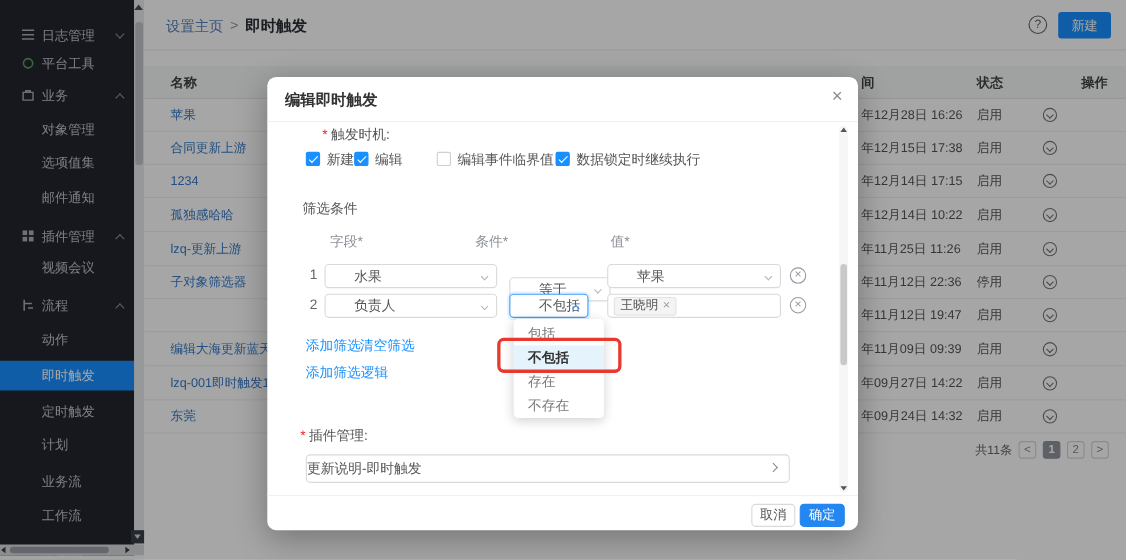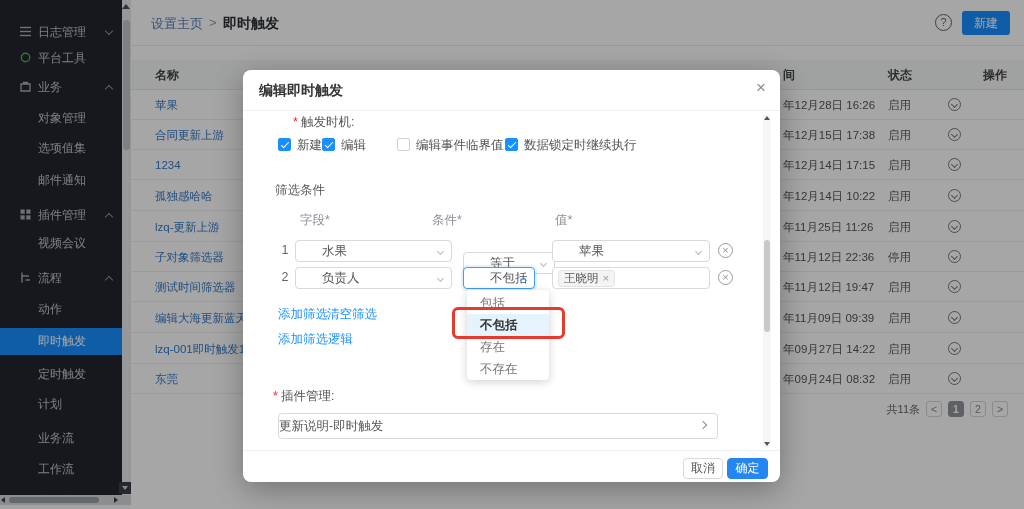--- a/index.html
+++ b/index.html
@@ -230,40 +230,39 @@
       <span class="td col-status">启用</span>
       <span class="opicon"></span>
     </div>
     <div class="trow" style="top:242px">
       <span class="td col-name name">子对象筛选器</span>
       <span class="td col-time">年11月12日 22:36</span>
       <span class="td col-status">停用</span>
       <span class="opicon"></span>
     </div>
     <div class="trow" style="top:272px">
-      <span class="td col-name name">测试时间筛选器</span>
       <span class="td col-time">年11月12日 19:47</span>
       <span class="td col-status">启用</span>
       <span class="opicon"></span>
     </div>
     <div class="trow" style="top:303px">
       <span class="td col-name name">编辑大海更新蓝天所</span>
       <span class="td col-time">年11月09日 09:39</span>
       <span class="td col-status">启用</span>
       <span class="opicon"></span>
     </div>
     <div class="trow" style="top:334px">
       <span class="td col-name name">lzq-001即时触发1</span>
       <span class="td col-time">年09月27日 14:22</span>
       <span class="td col-status">启用</span>
       <span class="opicon"></span>
     </div>
     <div class="trow" style="top:364px">
       <span class="td col-name name">东莞</span>
-      <span class="td col-time">年09月24日 08:32</span>
+      <span class="td col-time">年09月24日 14:32</span>
       <span class="td col-status">启用</span>
       <span class="opicon"></span>
     </div>
 
     <div id="pager">
       <span>共11条</span>
       <span class="pbox">&lt;</span>
       <span class="pbox active">1</span>
       <span class="pbox">2</span>
       <span class="pbox">&gt;</span>

